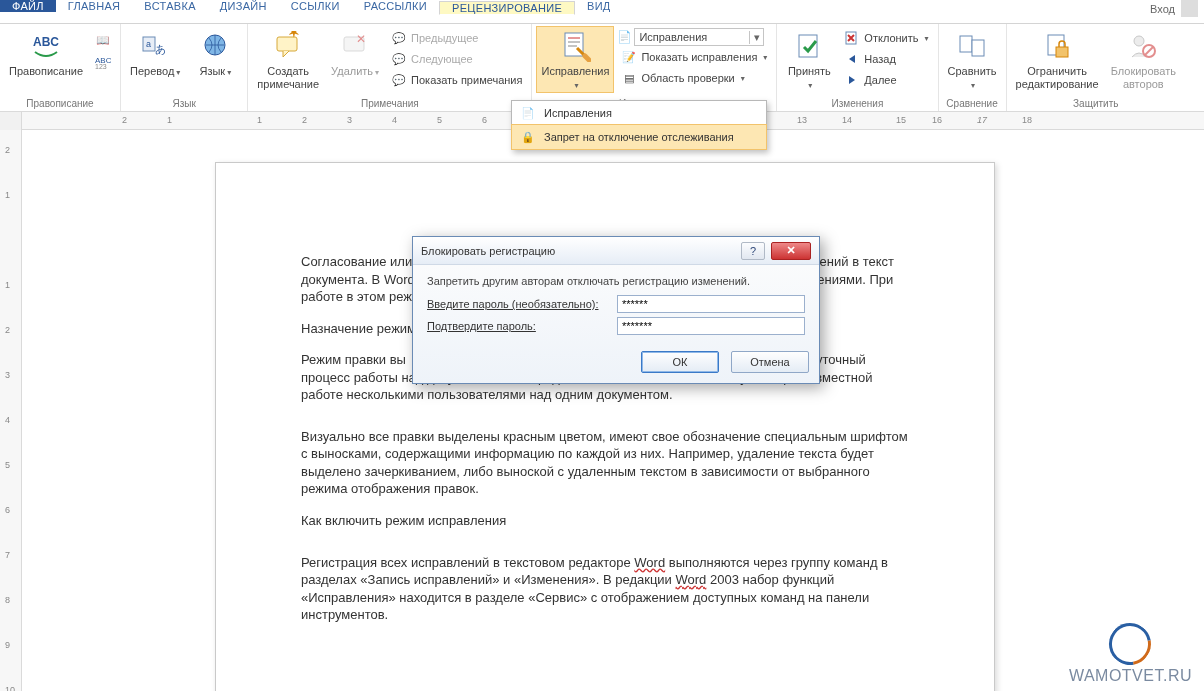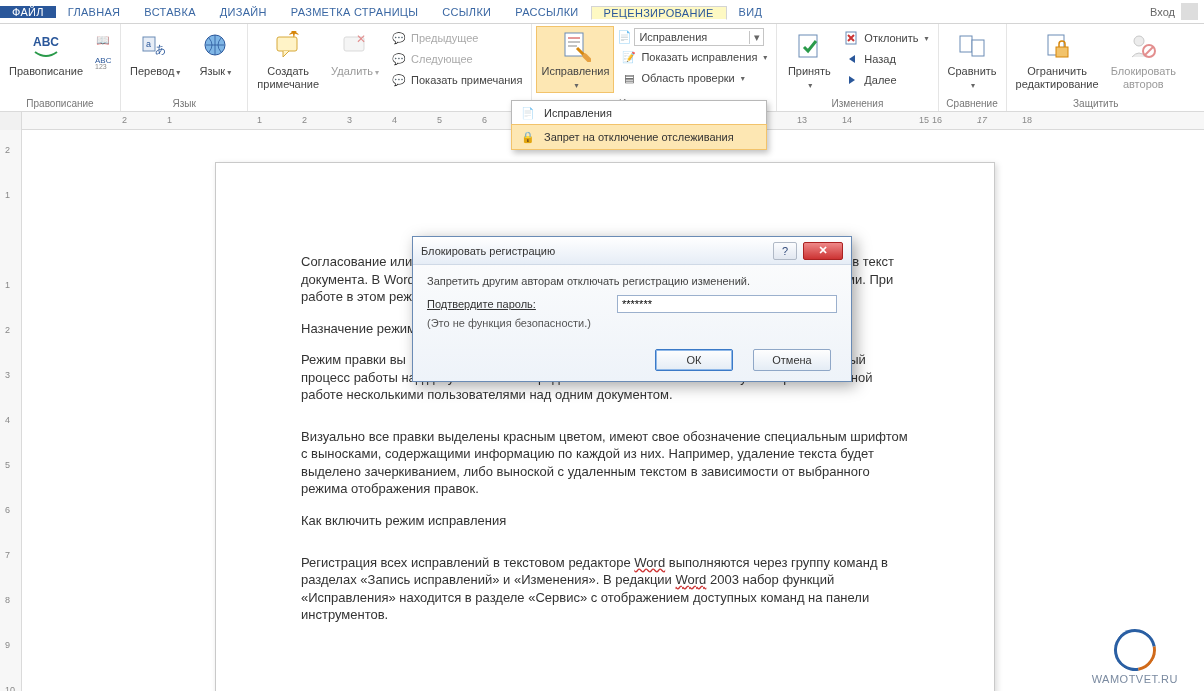--- a/index.html
+++ b/index.html
@@ -1,17 +1,17 @@
 <!DOCTYPE html>
 <html><head>
 <meta charset="utf-8">
 <style>
 html,body{margin:0;padding:0;font-family:"Segoe UI",Tahoma,sans-serif;font-size:12px;background:#fff;width:1204px;height:691px;overflow:hidden;color:#444}
 *{box-sizing:border-box}
-.tabbar{display:flex;align-items:center;height:24px;background:#fff;border-bottom:1px solid #d4d4d4}
+.tabbar{display:flex;align-items:flex-start;height:24px;background:#fff;border-bottom:1px solid #d4d4d4}
 .tab{padding:0 12px;display:flex;align-items:center;font-size:11px;color:#3a67a3;cursor:pointer;letter-spacing:.3px}
 .tab.file{background:#2a579a;color:#fff;font-weight:400}
 .tab.active{background:#fef9c3;border:1px solid #d4d4d4;border-bottom:1px solid #fff;color:#2a579a;position:relative;top:1px}
 .signin{margin-left:auto;padding:0 6px;display:flex;align-items:center;gap:6px;color:#666;font-size:11px}
 .avatar{width:17px;height:17px;background:#ddd;display:inline-block}
 .ribbon{display:flex;height:88px;background:#fff;border-bottom:1px solid #dadada}
 .group{display:flex;flex-direction:column;border-right:1px solid #e5e5e5;padding:2px 4px 0}
 .group-body{flex:1;display:flex;align-items:flex-start;gap:2px}
 .group-label{text-align:center;font-size:10px;color:#777;padding:2px 0}
 .bigbtn{display:flex;flex-direction:column;align-items:center;justify-content:flex-start;padding:2px 4px;min-width:56px;gap:2px;cursor:pointer;border:1px solid transparent}
@@ -30,49 +30,48 @@
 .ruler-scale{flex:1;position:relative;overflow:hidden}
 .workarea{display:flex;height:561px;background:#fff}
 .ruler-v{width:22px;background:#f7f7f7;border-right:1px solid #dadada;font-size:9px;color:#888;position:relative}
 .canvas{flex:1;background:#fff;position:relative;overflow:hidden}
 .page{position:absolute;left:193px;top:32px;width:780px;min-height:900px;background:#fff;border:1px solid #c9c9c9;box-shadow:2px 2px 6px rgba(0,0,0,.15);padding:90px 85px 40px}
 .page p{margin:0 0 14px;font-size:13px;line-height:1.35;color:#333}
 .ulw{text-decoration:underline;text-decoration-color:#c33;text-decoration-style:wavy}
 .dropdown{position:absolute;left:511px;top:100px;width:256px;background:#fff;border:1px solid #b8b8b8;box-shadow:2px 3px 6px rgba(0,0,0,.25);z-index:50}
 .dditem{display:flex;align-items:center;gap:8px;padding:4px 8px;font-size:11px;color:#333;cursor:pointer}
 .dditem.sel{background:#fde7b3;border:1px solid #f2c36b;margin:-1px}
-.dialog{position:absolute;left:412px;top:236px;width:440px;background:linear-gradient(#fdfdfd,#eef3f9);border:1px solid #6a8bb5;box-shadow:4px 4px 14px rgba(0,0,0,.35);z-index:60;font-size:11px}
+.dialog{position:absolute;left:412px;top:236px;width:408px;background:linear-gradient(#fdfdfd,#eef3f9);border:1px solid #6a8bb5;box-shadow:4px 4px 14px rgba(0,0,0,.35);z-index:60;font-size:11px}
 .dlg-title{height:28px;display:flex;align-items:center;background:linear-gradient(#fff,#e6edf6);padding:0 8px;gap:6px;border-bottom:1px solid #cfd9e6}
 .dlg-title .t{flex:1;color:#333}
 .dlg-title .hbtn{width:24px;height:18px;border:1px solid #b0b9c6;background:linear-gradient(#fbfcfe,#e1e7f0);border-radius:2px;display:flex;align-items:center;justify-content:center;font-size:11px;color:#30497a}
 .dlg-title .xbtn{width:40px;height:18px;background:linear-gradient(#e88,#c33);border:1px solid #a22;border-radius:2px;display:flex;align-items:center;justify-content:center;color:#fff;font-weight:bold}
 .dlg-body{padding:10px 14px 6px}
 .dlg-row{display:flex;align-items:center;gap:10px;margin:4px 0}
 .dlg-row label{width:180px;text-decoration:underline;color:#333}
 .dlg-row input{flex:1;border:1px solid #9bb0cd;height:18px;padding:0 4px;font-size:11px;background:#fff}
 .dlg-note{color:#555;margin:4px 0 8px}
-.dlg-btns{display:flex;justify-content:flex-end;gap:20px;padding:6px 20px 10px}
+.dlg-btns{display:flex;justify-content:flex-end;gap:12px;padding:6px 10px 10px}
 .dlg-btns button{min-width:78px;height:22px;border:1px solid #8fa7c7;background:linear-gradient(#fefefe,#e4ecf5);border-radius:2px;font-size:11px;color:#333;cursor:pointer}
 .dlg-btns button.primary{border:1px solid #3a79c7;box-shadow:0 0 0 1px #8fb8e8 inset}
-.watermark{position:absolute;right:26px;bottom:6px;font-size:11px;color:#7a8aa0;z-index:5}
+.watermark{position:absolute;right:12px;bottom:6px;font-size:16px;color:#7a8aa0;z-index:5}
 .watermark .ring{width:42px;height:42px;margin:0 auto 2px;border:3px solid #2a5fa3;border-right-color:#d06a1a;border-radius:50%;transform:rotate(35deg)}
 .tick{position:absolute;top:3px;font-size:9px;color:#888}
 .tickv{position:absolute;left:5px;font-size:9px;color:#888}
 .ic svg{display:block}
 .caret{font-size:8px;color:#666;margin-left:2px}
 </style>
 </head>
 <body>
 
 <div class="tabbar">
   <div class="tab file">ФАЙЛ</div>
   <div class="tab">ГЛАВНАЯ</div>
   <div class="tab">ВСТАВКА</div>
   <div class="tab">ДИЗАЙН</div>
-  <div class="tab">РАЗМЕТКА СТРАНИЦЫ</div>
   <div class="tab">ССЫЛКИ</div>
   <div class="tab">РАССЫЛКИ</div>
   <div class="tab active">РЕЦЕНЗИРОВАНИЕ</div>
   <div class="tab">ВИД</div>
   <div class="signin">
     <span>Вход</span>
     <span class="avatar"></span>
   </div>
 </div>
 
@@ -161,20 +160,21 @@
         <div class="smallbtn dim">
             <span class="mic">💬</span>
             <span>Следующее</span>
           </div>
         <div class="smallbtn">
             <span class="mic">💬</span>
             <span>Показать примечания</span>
           </div>
       </div>
     </div>
+    <div class="group-label">Примечания</div>
   </div>
 
   <div class="group">
     <div class="group-body">
       <div class="bigbtn lit">
         <span class="ic">
             <svg width="32" height="32">
               <rect x="6" y="3" width="18" height="23" fill="#fff" stroke="#6a8bb5"></rect>
               <line x1="9" y1="8" x2="21" y2="8" stroke="#c33"></line>
               <line x1="9" y1="12" x2="21" y2="12" stroke="#888"></line>
@@ -309,21 +309,21 @@
       <span class="tick" style="left: 415px;">5</span>
       <span class="tick" style="left: 460px;">6</span>
       <span class="tick" style="left: 505px;">7</span>
       <span class="tick" style="left: 550px;">8</span>
       <span class="tick" style="left: 595px;">9</span>
       <span class="tick" style="left: 640px;">10</span>
       <span class="tick" style="left: 685px;">11</span>
       <span class="tick" style="left: 730px;">12</span>
       <span class="tick" style="left: 775px;">13</span>
       <span class="tick" style="left: 820px;">14</span>
-      <span class="tick" style="left: 897px;">15</span>
+      <span class="tick" style="left: 874px;">15</span>
       <span class="tick" style="left: 910px;">16</span>
       <span class="tick" style="left: 955px; font-style: italic;">17</span>
       <span class="tick" style="left: 1000px;">18</span>
     </div>
 </div>
 
 <div class="workarea">
   <div class="ruler-v" id="vruler">
       <span class="tickv" style="top: 15px;">2</span>
       <span class="tickv" style="top: 60px;">1</span>
@@ -369,22 +369,25 @@
 
 <div class="dialog">
   <div class="dlg-title">
     <span class="t">Блокировать регистрацию</span>
     <span class="hbtn">?</span>
     <span class="xbtn">✕</span>
   </div>
   <div class="dlg-body">
     <div style="margin-bottom:8px">Запретить другим авторам отключать регистрацию изменений.</div>
     <div class="dlg-row">
+      <label>Введите пароль (необязательно):</label>
+      <input type="text" value="******" style="">
+    </div>
+    <div class="dlg-row">
       <label>Подтвердите пароль:</label>
       <input type="text" value="*******" style="">
     </div>
-    <div class="dlg-note">(Это не функция безопасности.)</div>
   </div>
   <div class="dlg-btns">
     <button class="primary">ОК</button>
     <button>Отмена</button>
   </div>
 </div>
 
 </body></html>

